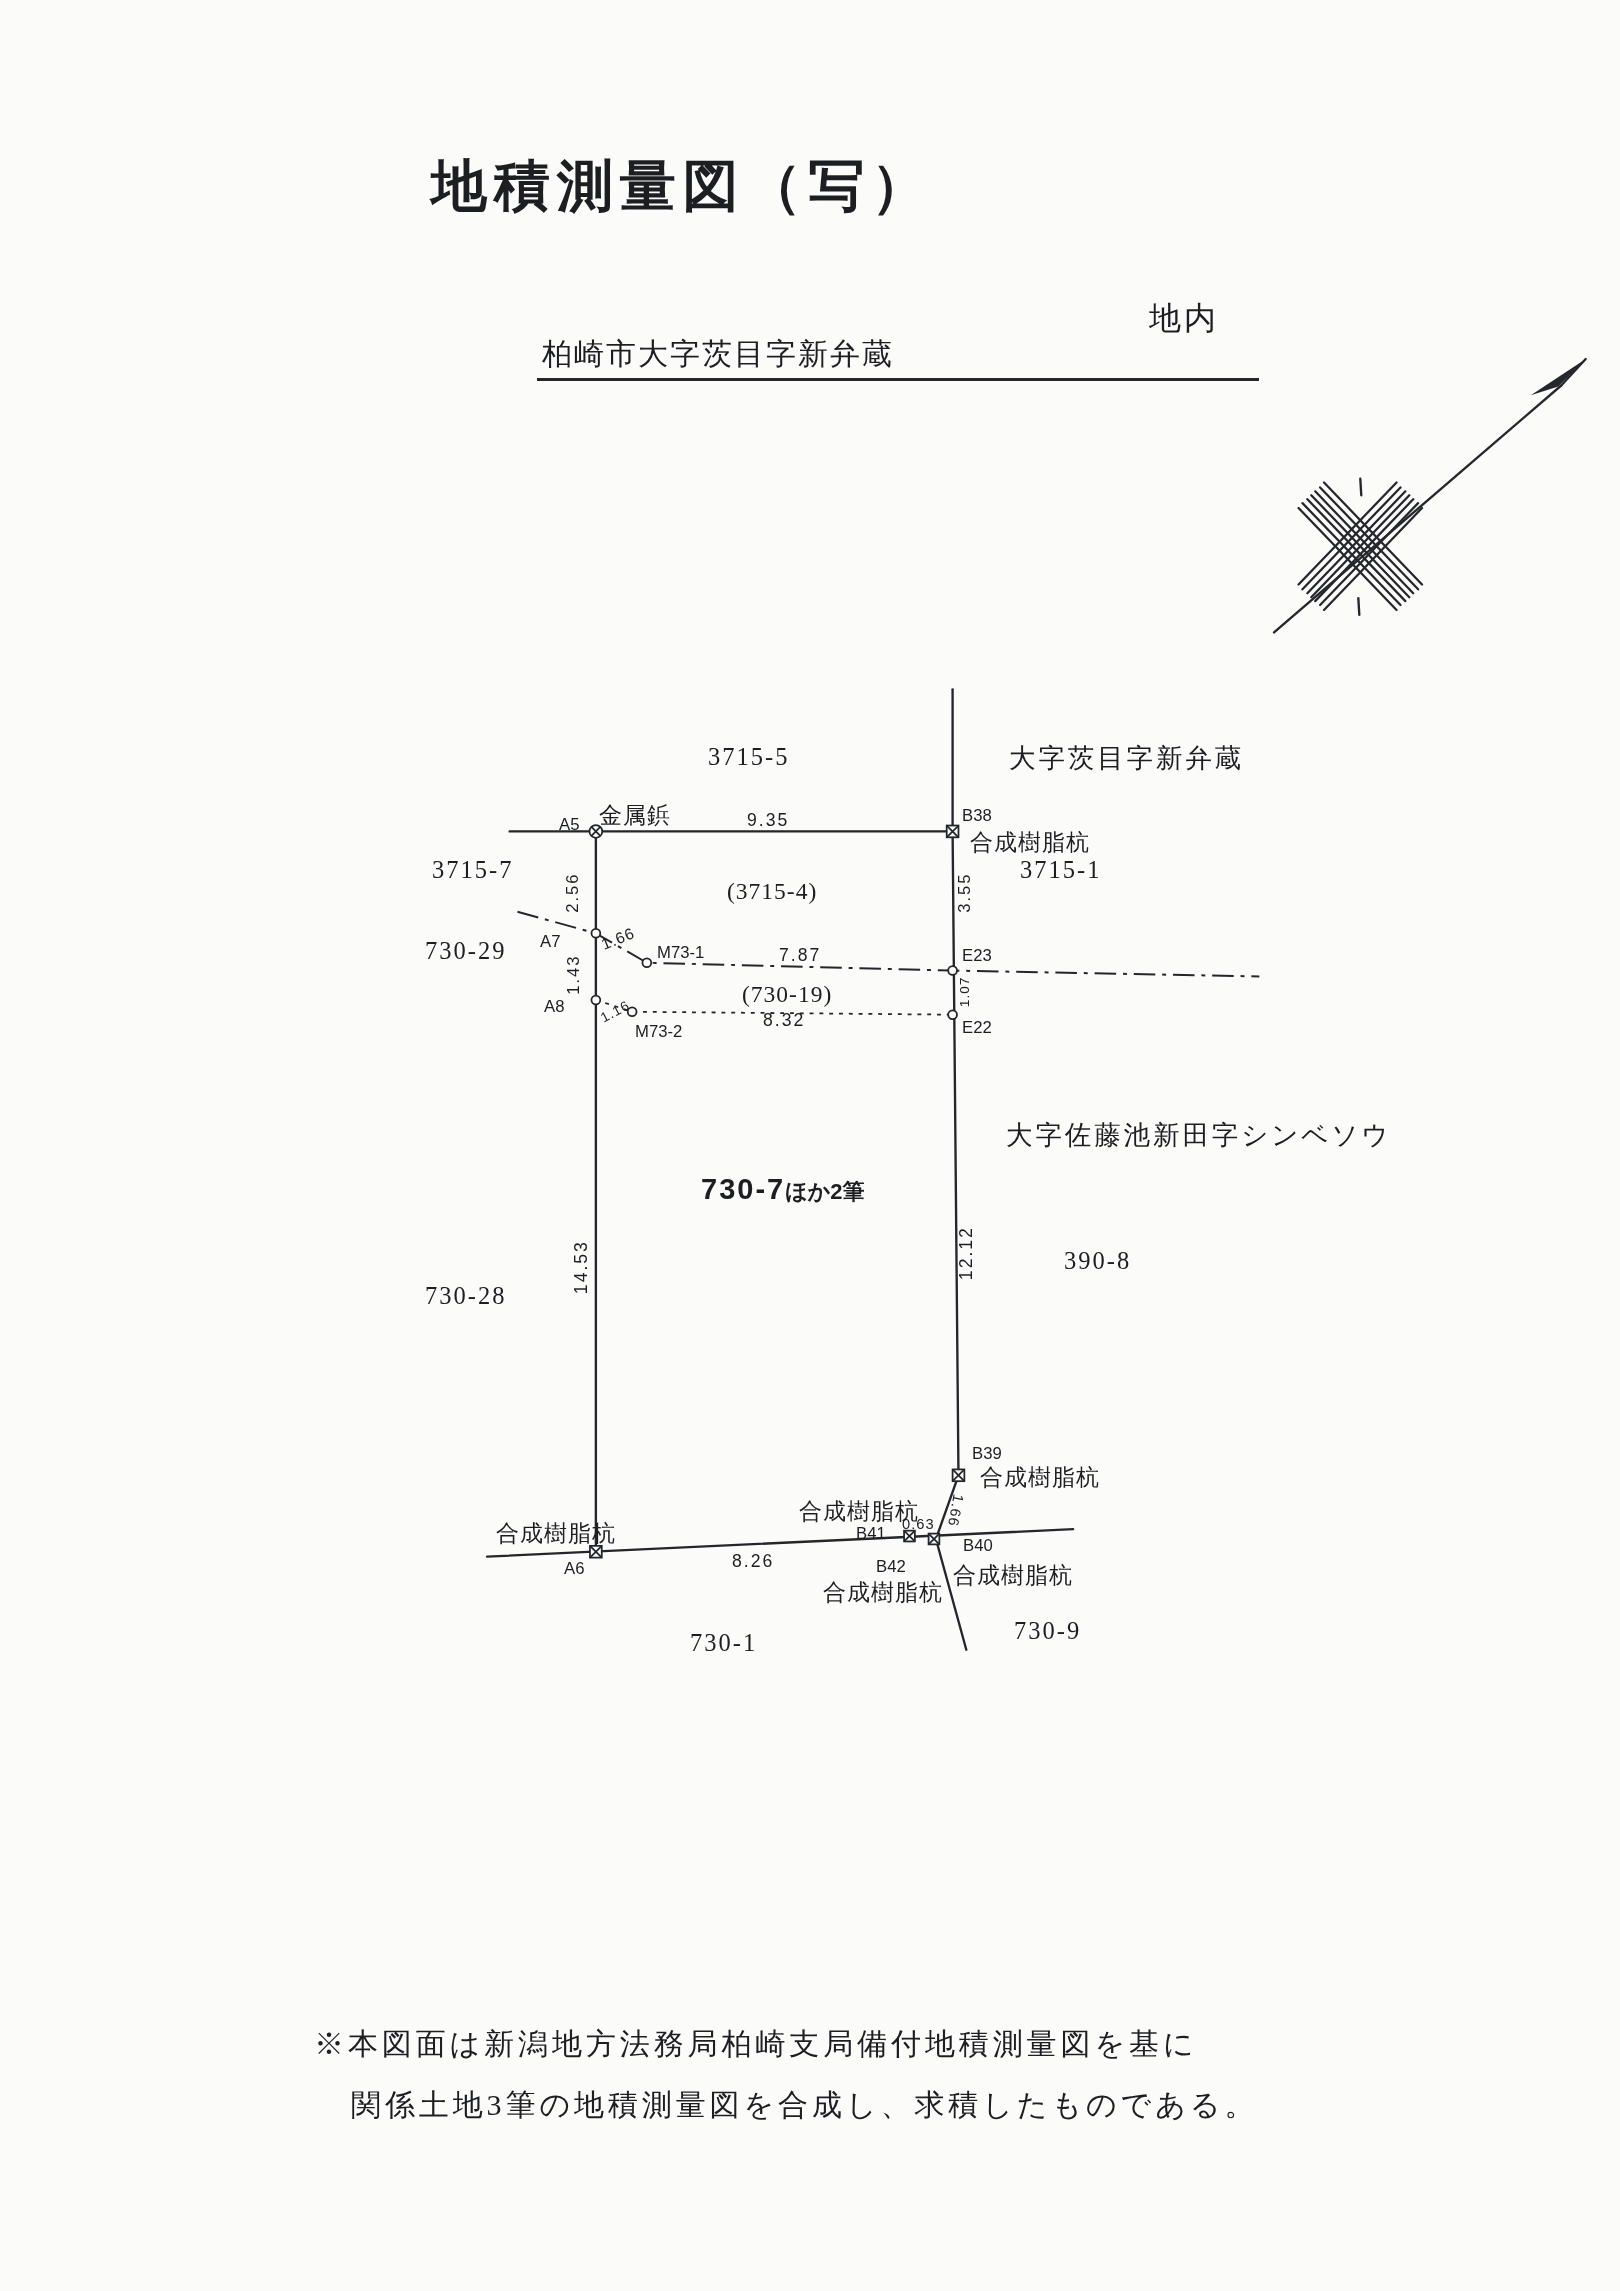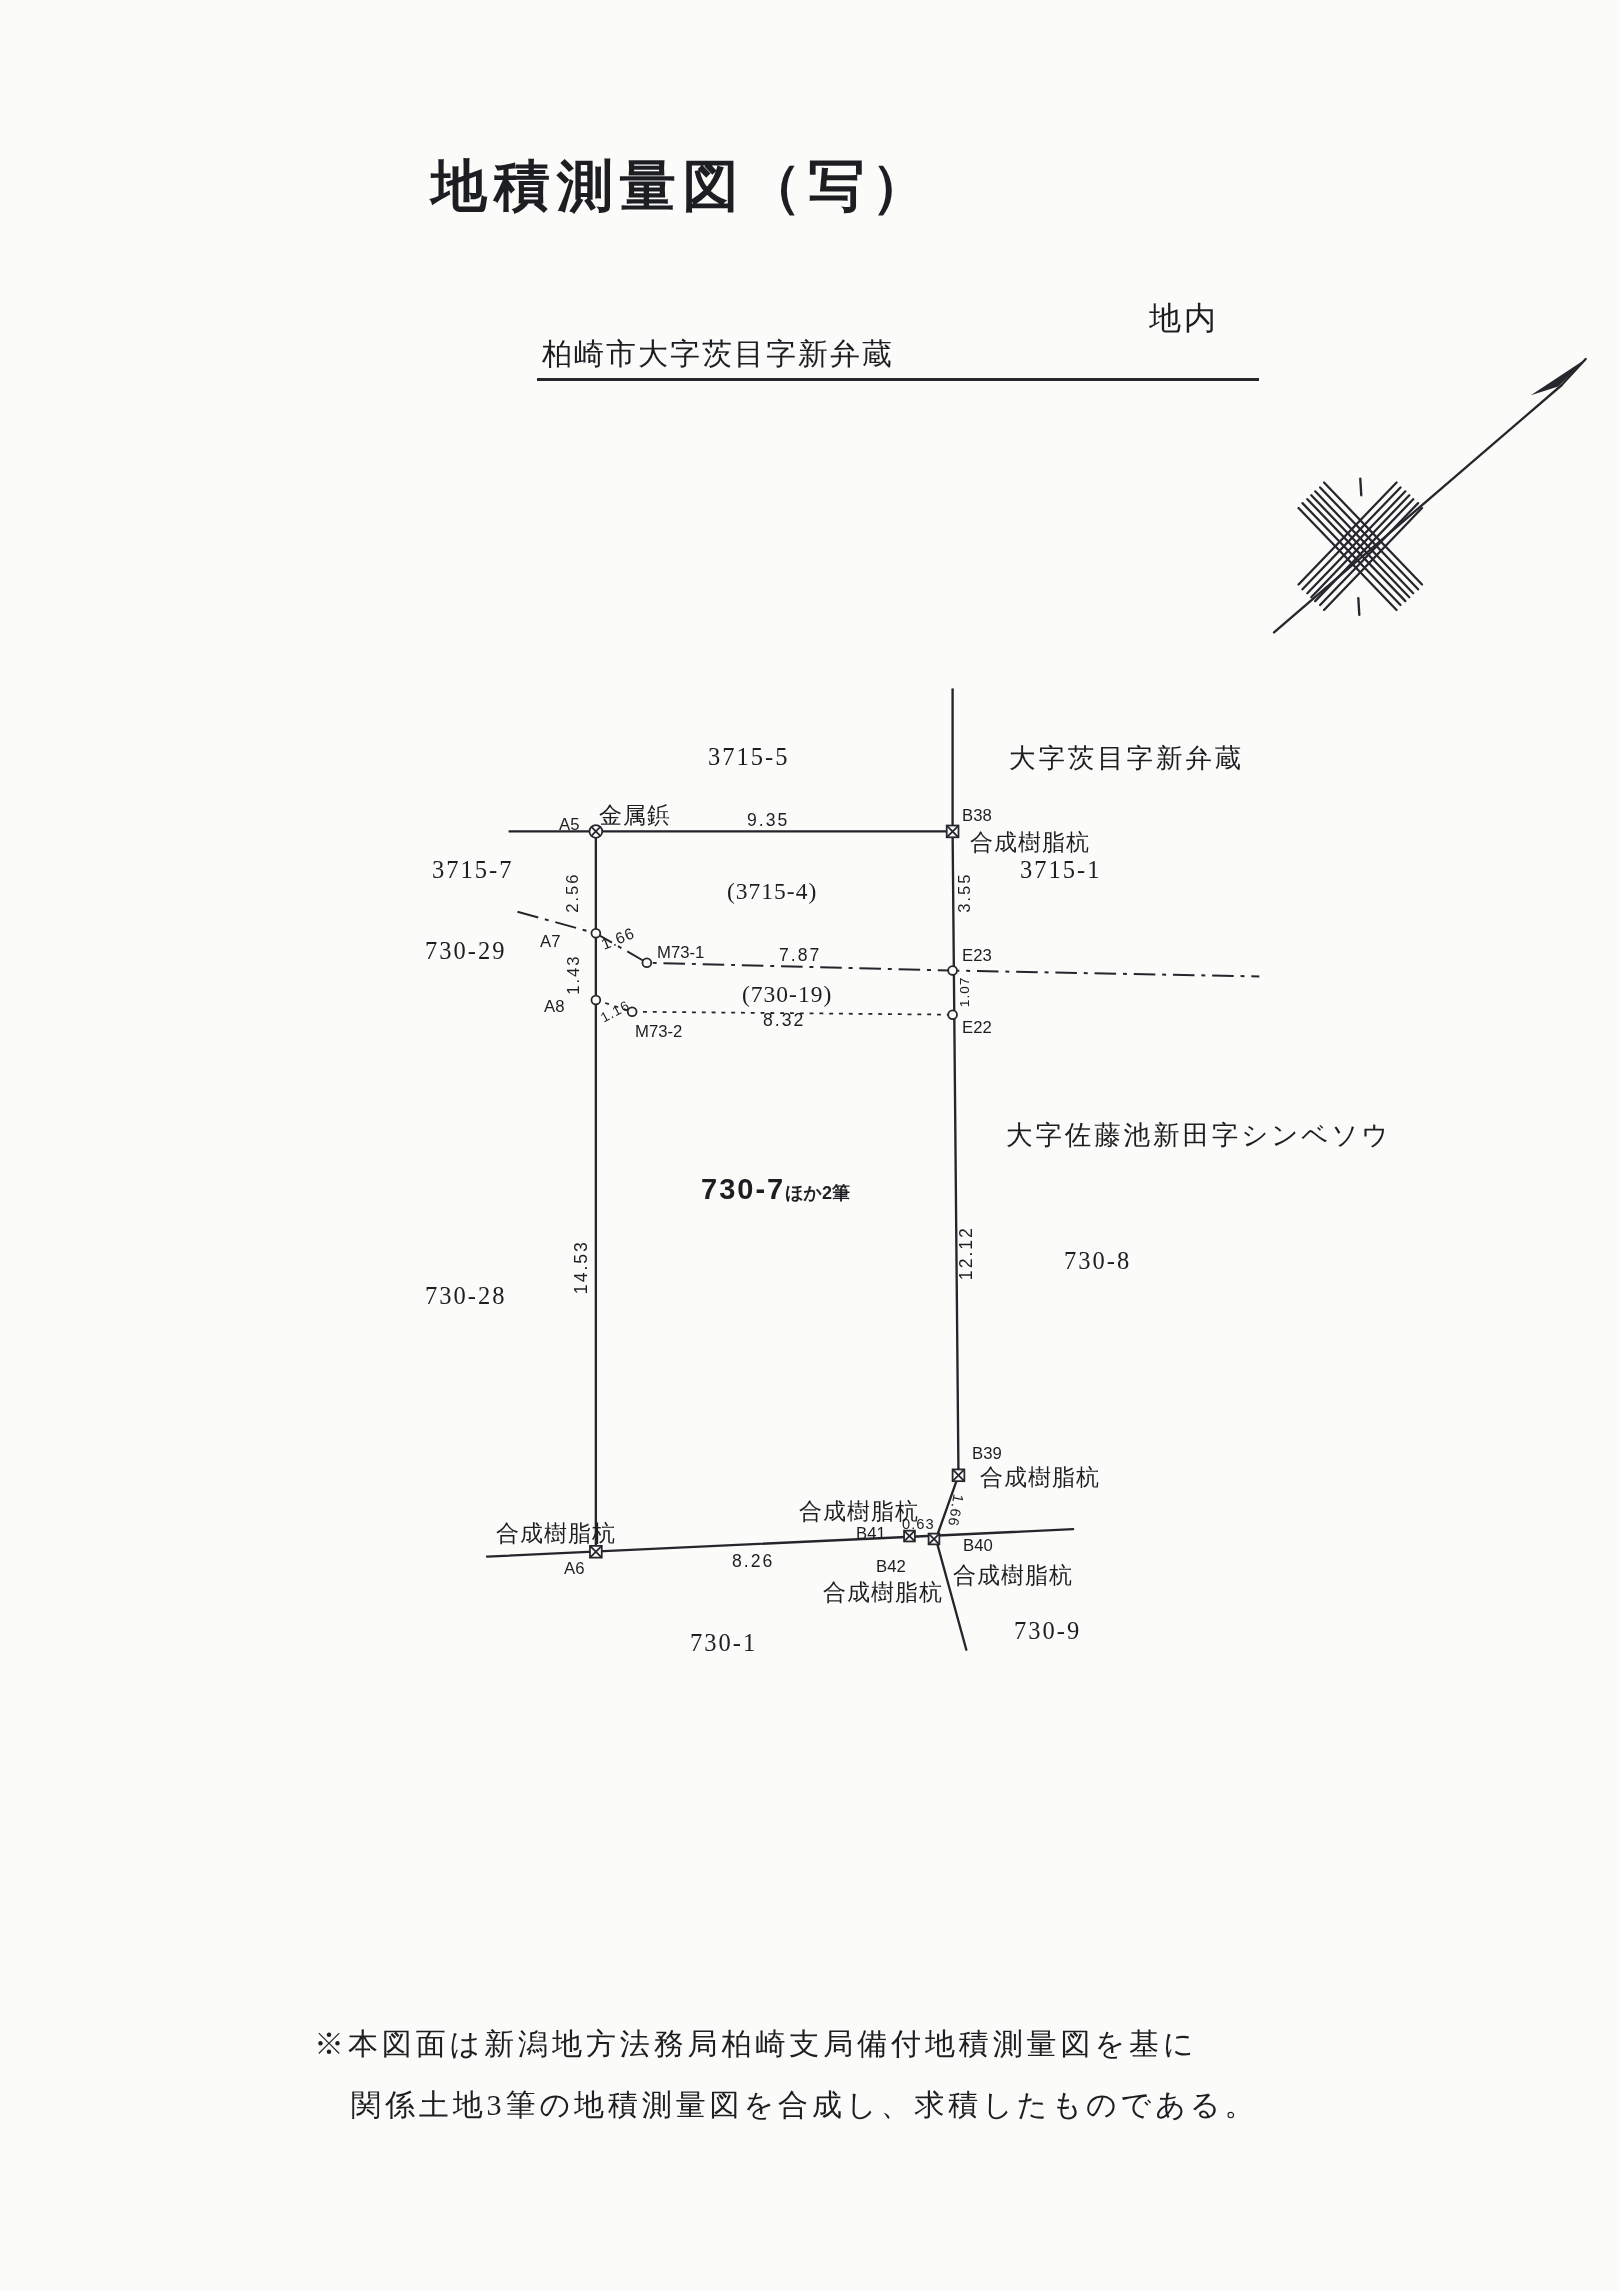--- a/index.html
+++ b/index.html
@@ -25,21 +25,21 @@
   .region { font-size:26.5px; letter-spacing:2.9px; }
   .parcel { font-size:24.5px; letter-spacing:2px; }
   .parcel-paren { font-size:23.5px; letter-spacing:1px; }
   .pt { font-size:16.7px; font-family:"Liberation Sans", sans-serif; }
   .stake { font-size:23px; font-weight:normal; font-family:"Liberation Sans", sans-serif; letter-spacing:1px; }
   .meas { font-size:17.6px; font-family:"Liberation Sans", sans-serif; letter-spacing:2px; }
   .meas-sm { font-size:13.7px; font-family:"Liberation Sans", sans-serif; letter-spacing:1px; }
   .rot90 { transform:rotate(-90deg); }
   .note { font-size:30px; letter-spacing:3.9px; }
   .big-parcel { font-size:29px; font-weight:bold; letter-spacing:2px; font-family:"Liberation Sans", sans-serif; }
-  .big-parcel-suffix { font-size:18px; font-weight:bold; font-family:"Liberation Sans", sans-serif;text-align:center; }
+  .big-parcel-suffix { font-size:22px; font-weight:bold; font-family:"Liberation Sans", sans-serif;text-align:center; }
   .underline-bar { position:absolute; background:#26272b; z-index:4; }
 </style>
 </head>
 <body>
 
 <div class="sheet">
 
   <svg class="overlay" width="1620" height="2292" viewBox="0 0 1653 2338">
 
     <g stroke="#24262b" stroke-width="2.4" fill="none" stroke-linecap="round">
@@ -139,21 +139,21 @@
   <div class="lbl parcel" style="left:708px; top:743px;">3715-5</div>
   <div class="lbl parcel" style="left:432px; top:856px;">3715-7</div>
   <div class="lbl parcel-paren" style="left:727px; top:878px;">(3715-4)</div>
   <div class="lbl parcel" style="left:1020px; top:856px;">3715-1</div>
   <div class="lbl parcel" style="left:425px; top:937px;">730-29</div>
   <div class="lbl parcel-paren" style="left:742px; top:981px;">(730-19)</div>
   <div class="lbl" style="left:701px; top:1173px;">
     <span class="big-parcel">730-7</span><span class="big-parcel-suffix">ほか2筆</span>
   </div>
   <div class="lbl parcel" style="left:425px; top:1282px;font-family:Liberation Serif, serif;">730-28</div>
-  <div class="lbl parcel" style="left:1064px; top:1247px;">730-8</div>
+  <div class="lbl parcel" style="left:1064px; top:1247px;">390-8</div>
   <div class="lbl parcel" style="left:690px; top:1629px;">730-1</div>
   <div class="lbl parcel" style="left:1014px; top:1617px;">730-9</div>
 
   <div class="lbl pt" style="left:559px; top:815px;">A5</div>
   <div class="lbl stake" style="left:599px; top:802px;">金属鋲</div>
   <div class="lbl pt" style="left:962px; top:806px;">B38</div>
   <div class="lbl stake" style="left:970px; top:829px;">合成樹脂杭</div>
   <div class="lbl pt" style="left:540px; top:932px;">A7</div>
   <div class="lbl pt" style="left:657px; top:943px;">M73-1</div>
   <div class="lbl pt" style="left:962px; top:946px;">E23</div>

